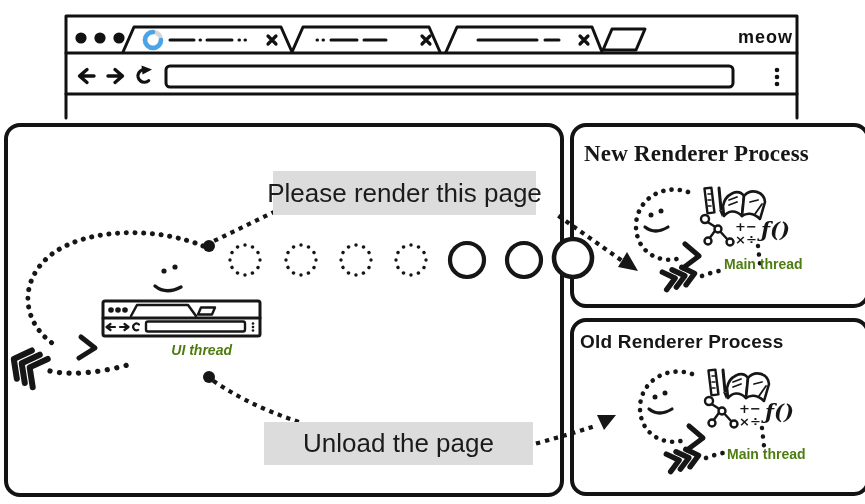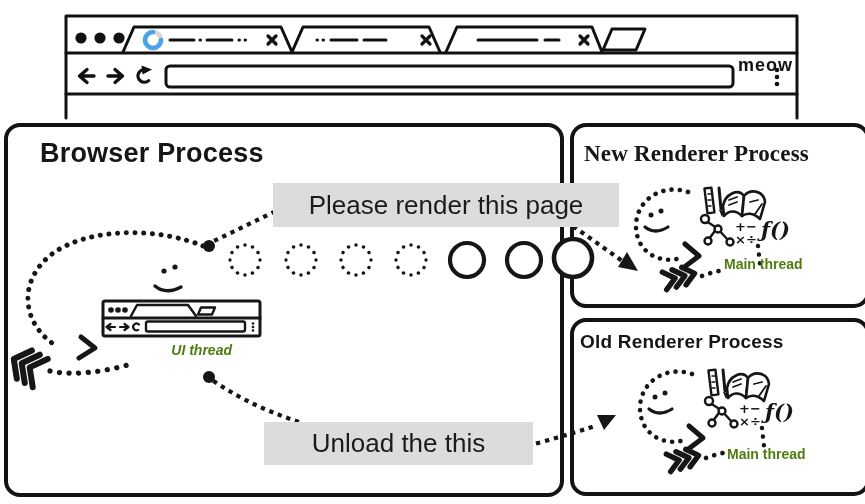--- a/index.html
+++ b/index.html
@@ -21,32 +21,31 @@
 </style>
 </head>
 <body>
 
 <div class="stage">
 
   <div class="pbox" style="left:4px;top:123px;width:552px;height:366px;"></div>
   <div class="pbox" style="left:570px;top:123px;width:292px;height:177px;"></div>
   <div class="pbox" style="left:570px;top:318px;width:292px;height:170px;"></div>
 
-  <div class="ptitle" style="left:40px;top:138px;font-size:27px;">Browser Process</div>
   <div class="ptitle" style="left:584px;top:141px;font-size:23px;font-family:Liberation Serif, serif;">New Renderer Process</div>
   <div class="ptitle" style="left:580px;top:331px;font-size:19px;">Old Renderer Process</div>
 
   <div class="thread" style="left:136px;top:342px;width:96px;text-align:right;font-style:italic;">UI thread</div>
   <div class="thread" style="left:724px;top:256px;">Main thread</div>
   <div class="thread" style="left:727px;top:446px;">Main thread</div>
 
-  <div class="msg" style="left:273px;top:183px;width:346px;height:44px;">Please render this page</div>
-  <div class="msg" style="left:264px;top:422px;width:269px;height:43px;">Unload the this</div>
-
-  <div class="brand" style="left:738px;top:27px;width:52px;text-align:right;margin-top:28px;">meow</div>
+  <div class="msg" style="left:273px;top:171px;width:263px;height:44px;">Please render this page</div>
+  <div class="msg" style="left:264px;top:422px;width:269px;height:43px;">Unload the page</div>
+
+  <div class="brand" style="left:738px;top:27px;width:52px;text-align:right;">meow</div>
 
   <svg id="art" width="865" height="504" viewBox="0 0 865 504">
     <defs>
 
       <g id="rframe" stroke="#161616" fill="none" stroke-linecap="round" stroke-linejoin="round">
         <path d="M16,-35 C -10,-44 -36,-27 -36,-1 C -36,25 -12,39 12,30" stroke-width="4.6" stroke-dasharray="0.1 8.2"></path>
         <path d="M13,17 L27,29 L11,41" stroke-width="5"></path>
         <g>
           <circle cx="-21" cy="-12" r="2.5" fill="#161616" stroke="none"></circle>
           <circle cx="-11" cy="-16" r="2.5" fill="#161616" stroke="none"></circle>

